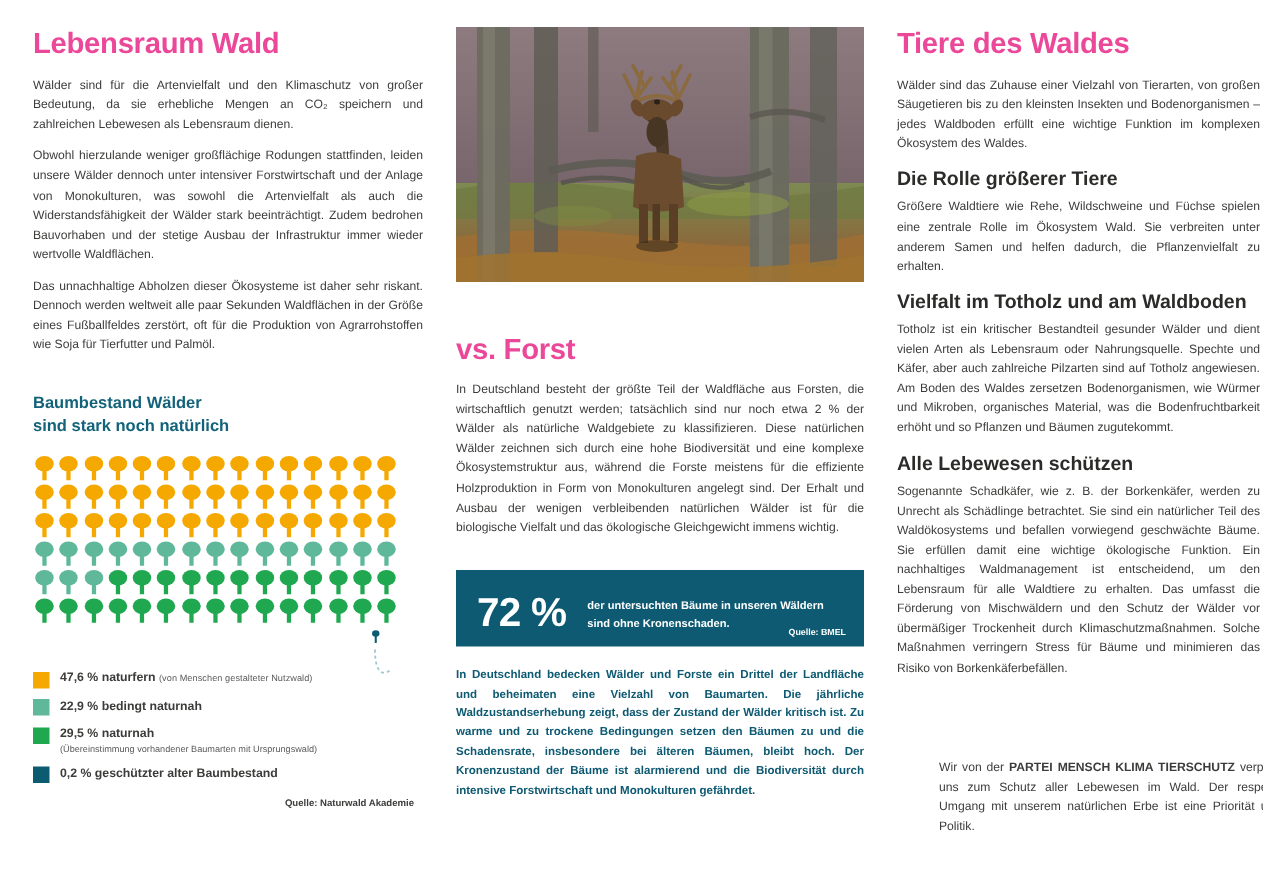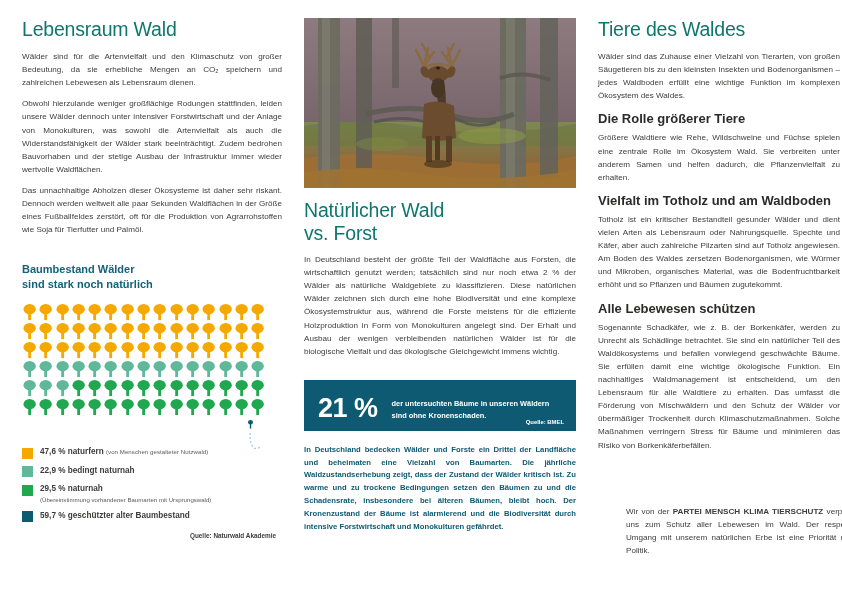--- a/index.html
+++ b/index.html
@@ -12,22 +12,22 @@
   }
   .page { position:relative; width:842px; height:595px; box-sizing:border-box; padding:18px 22px; }
   .cols { display:flex; gap:22px; height:100%; }
   .col { width:260px; flex:0 0 260px; position:relative; }
   .col-mid { width:272px; flex:0 0 272px; }
   .col-right { width:242px; flex:0 0 242px; }
 
   h1.heading {
     font-size: 19.5px;
     line-height: 1.18;
-    font-weight: normal;
-    color: #0f766e;
+    font-weight: bold;
+    color: #ec4899;
     margin: 0 0 9px 0;
     letter-spacing: -0.2px;
   }
   h1.heading.mid { font-size: 19.5px; margin-top: 11px; margin-bottom: 8px; }
 
   p.body {
     font-size: 8.1px;
     line-height: 1.62;
     text-align: justify;
     margin: 0 0 8px 0;
@@ -509,21 +509,21 @@
           <div class="legend-row">
             <span class="sw" style="background: rgb(31, 168, 79);"></span>
             <div>
               <div class="lg-main">29,5 % naturnah </div>
               <div class="lg-note">(Übereinstimmung vorhandener Baumarten mit Ursprungswald)</div>
             </div>
           </div>
           <div class="legend-row">
             <span class="sw" style="background: rgb(11, 92, 112);"></span>
             <div>
-              <div class="lg-main">59,7 % geschützter alter Baumbestand </div>
+              <div class="lg-main">0,2 % geschützter alter Baumbestand </div>
             </div>
           </div>
         </div>
 
     <div class="source-right">Quelle: Naturwald Akademie</div>
   </div>
 
   <div class="col col-mid">
     <div class="photo">
       <svg width="272" height="170" viewBox="0 0 272 170">
@@ -574,27 +574,27 @@
           <rect x="142" y="118" width="6" height="26" fill="#5a3f26"></rect>
           <rect x="131" y="118" width="5" height="24" fill="#523a23"></rect>
           <ellipse cx="134" cy="146" rx="14" ry="4" fill="#3a2c1c" opacity="0.6"></ellipse>
           <ellipse cx="134" cy="50" rx="2" ry="1.6" fill="#2a2018"></ellipse>
         </g>
         <path d="M0 154 Q60 146 120 156 Q190 166 272 152 L272 170 L0 170 Z" fill="#a0732f" opacity="0.85"></path>
       </svg>
     </div>
 
     <h1 class="heading mid">
-      <span>Natürlicher Wald</span><br>
+      <br>
       <span>vs. Forst</span>
     </h1>
     <p class="body">In Deutschland besteht der größte Teil der Waldfläche aus Forsten, die wirtschaftlich genutzt werden; tatsächlich sind nur noch etwa 2 % der Wälder als natürliche Waldgebiete zu klassifizieren. Diese natürlichen Wälder zeichnen sich durch eine hohe Biodiversität und eine komplexe Ökosystemstruktur aus, während die Forste meistens für die effiziente Holzproduktion in Form von Monokulturen angelegt sind. Der Erhalt und Ausbau der wenigen verbleibenden natürlichen Wälder ist für die biologische Vielfalt und das ökologische Gleichgewicht immens wichtig.</p>
 
     <div class="statbox">
-      <div class="stat-num">21 %</div>
+      <div class="stat-num">72 %</div>
       <div class="stat-txt">der untersuchten Bäume in unseren Wäldern sind ohne Kronenschaden.</div>
       <div class="stat-src">Quelle: BMEL</div>
     </div>
 
     <p class="bold-block">In Deutschland bedecken Wälder und Forste ein Drittel der Landfläche und beheimaten eine Vielzahl von Baumarten. Die jährliche Waldzustandserhebung zeigt, dass der Zustand der Wälder kritisch ist. Zu warme und zu trockene Bedingungen setzen den Bäumen zu und die Schadensrate, insbesondere bei älteren Bäumen, bleibt hoch. Der Kronenzustand der Bäume ist alarmierend und die Biodiversität durch intensive Forstwirtschaft und Monokulturen gefährdet.</p>
   </div>
 
   <div class="col col-right">
     <h1 class="heading">Tiere des Waldes</h1>
     <p class="body">Wälder sind das Zuhause einer Vielzahl von Tierarten, von großen Säugetieren bis zu den kleinsten Insekten und Bodenorganismen – jedes Waldboden erfüllt eine wichtige Funktion im komplexen Ökosystem des Waldes.</p>

